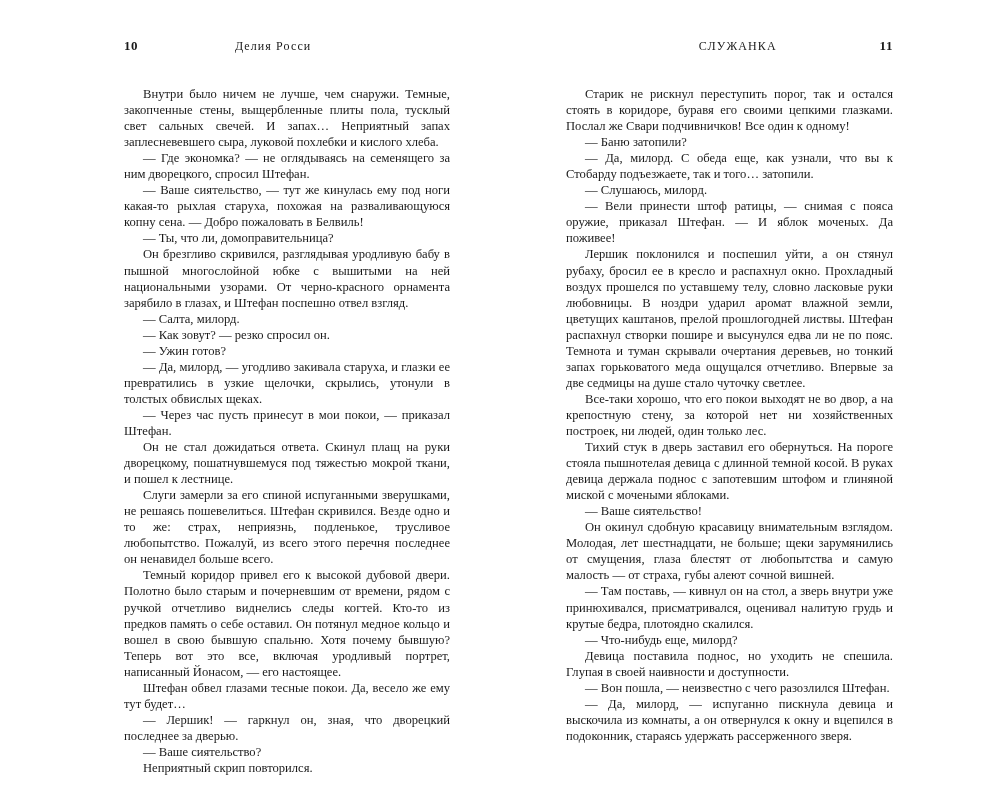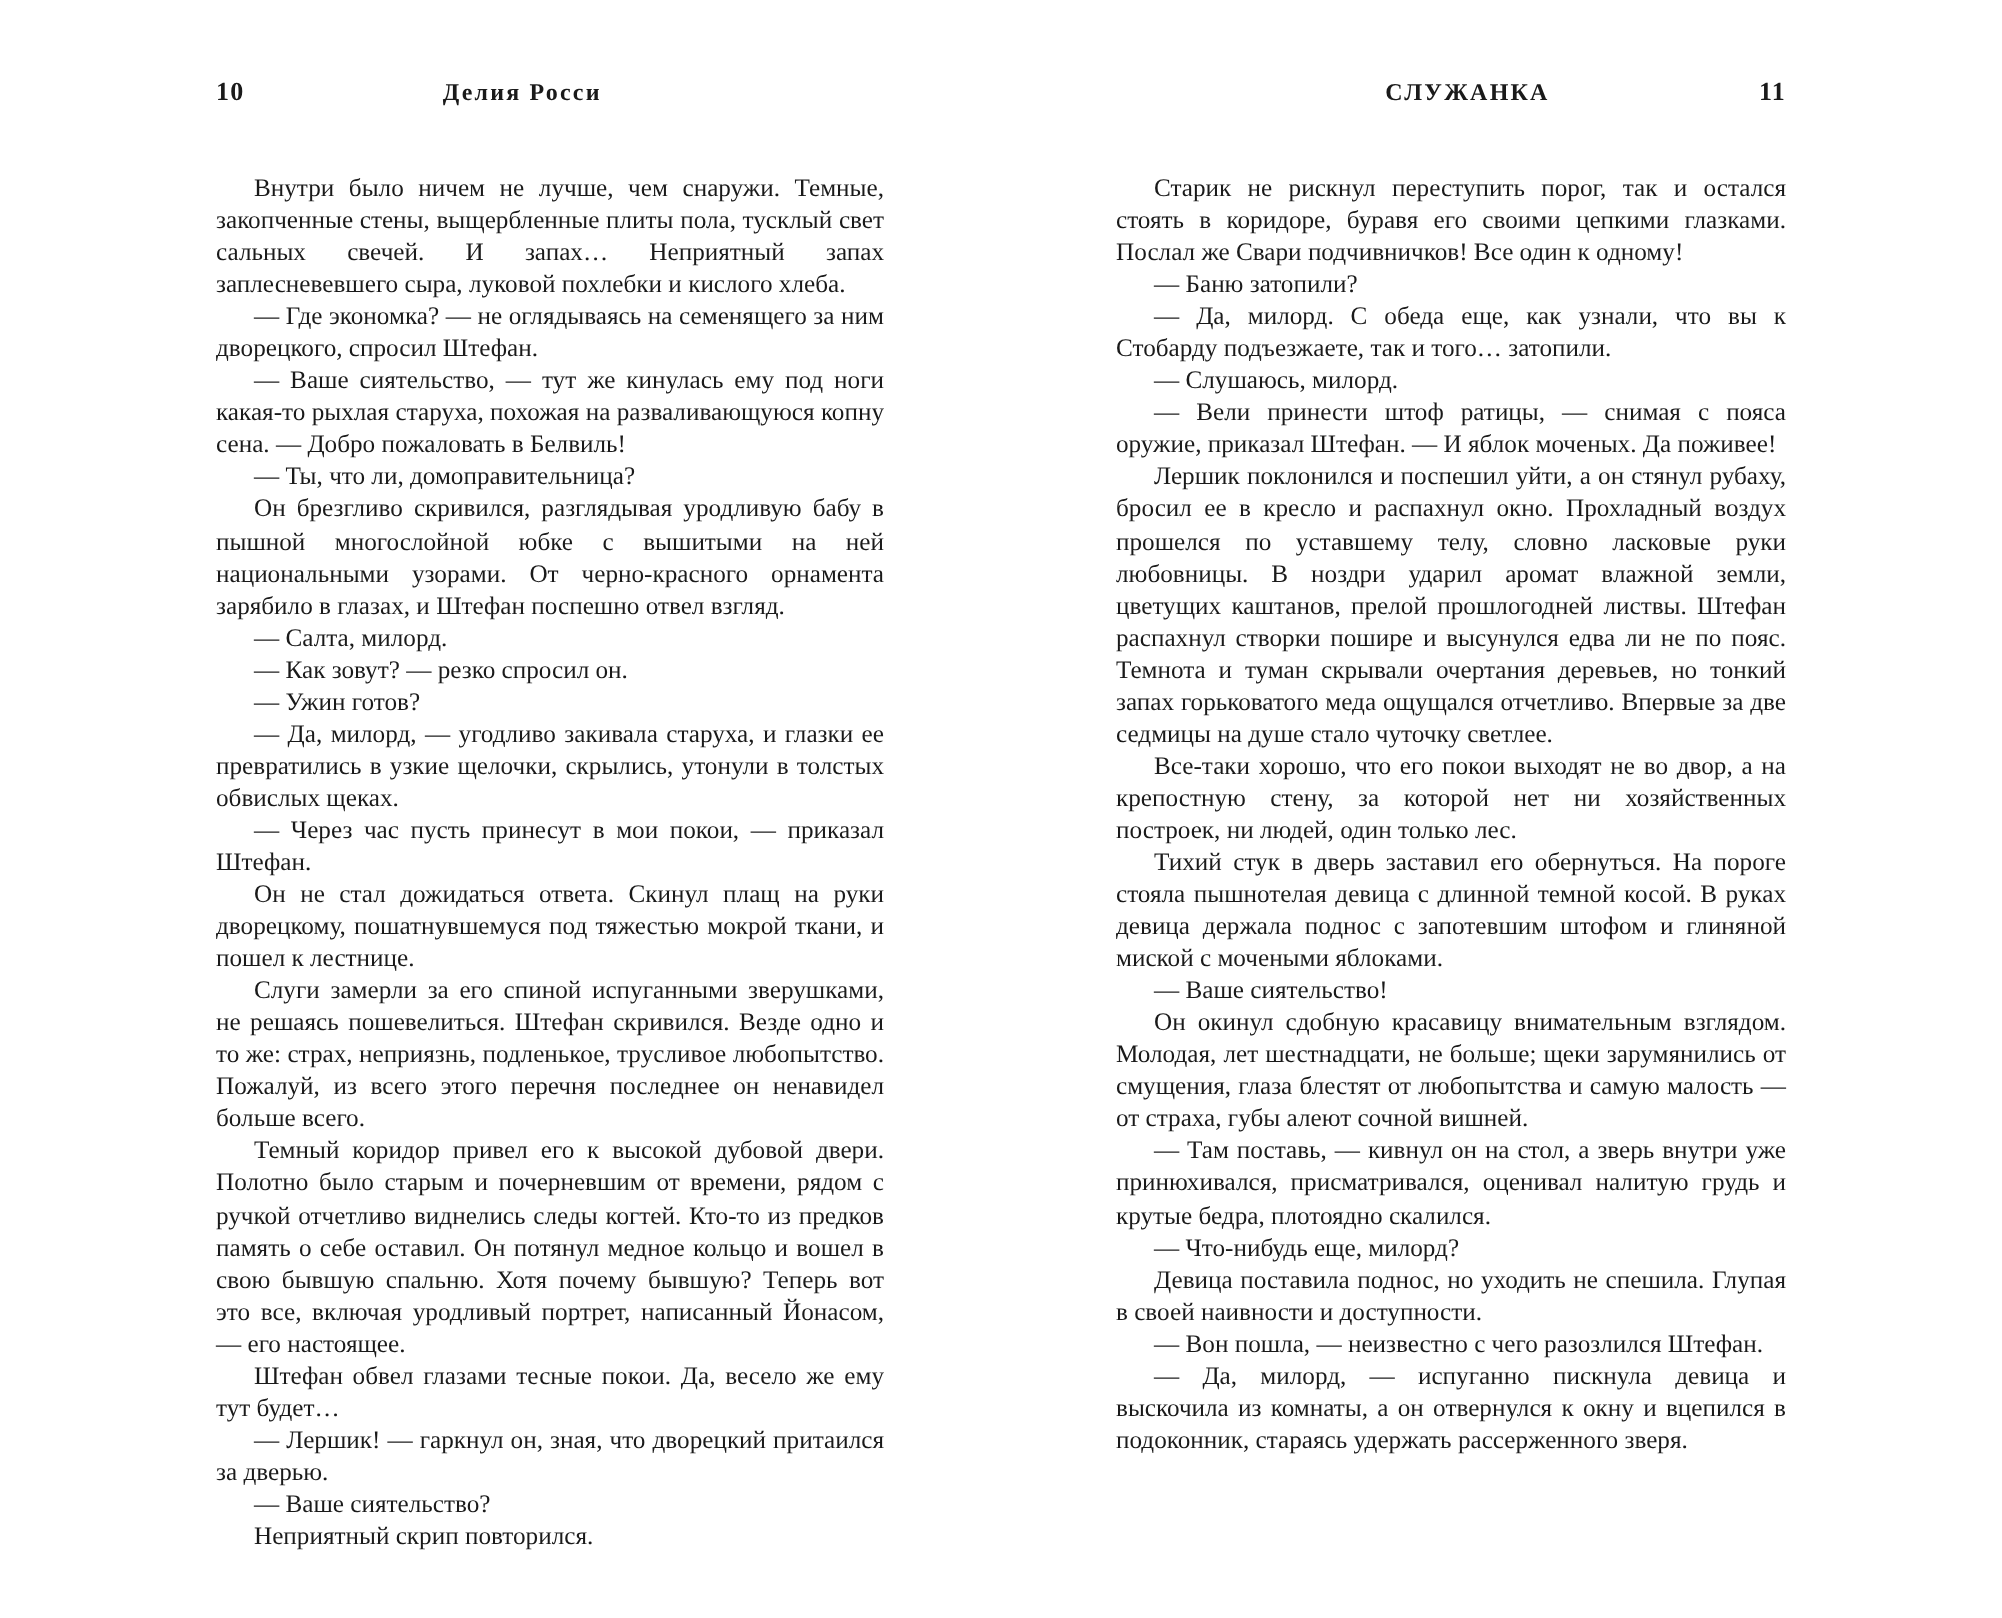--- a/index.html
+++ b/index.html
@@ -13,21 +13,21 @@
     font-family: "Liberation Serif", serif;
     color: #1a1a1a;
     overflow: hidden;
   }
   .spread {
     position: relative;
     width: 1001px;
     height: 682px;
     display: flex;
     box-sizing: border-box;
-    padding: 38px 0 0 0;
+    padding: 38px 0 0 16px;
     justify-content: space-between;
   }
   .page {
     position: relative;
     box-sizing: border-box;
     height: 100%;
   }
   .page-left {
     width: 500px;
     padding: 0 58px 0 108px;
@@ -44,21 +44,21 @@
     font-size: 12.5px;
     letter-spacing: 0.6px;
   }
   .running-head .folio {
     font-weight: 700;
     font-size: 13px;
   }
   .running-head .title {
     flex: 1;
     text-align: center;
-    font-weight: 700;
+    font-weight: 400;
     font-size: 12px;
     letter-spacing: 1.1px;
   }
   .rh-left .folio { order: 0; }
   .rh-left .title { order: 1; padding-right: 42px; }
   .rh-right .title { order: 0; padding-left: 30px; }
   .rh-right .folio { order: 1; }
 
   .body-text {
     margin-top: 14px;
@@ -99,21 +99,21 @@
       <p>Он брезгливо скривился, разглядывая уродливую бабу в пышной многослойной юбке с вышитыми на ней национальными узорами. От черно-красного орнамента зарябило в глазах, и Штефан поспешно отвел взгляд.</p>
       <p>— Салта, милорд.</p>
       <p>— Как зовут? — резко спросил он.</p>
       <p>— Ужин готов?</p>
       <p>— Да, милорд, — угодливо закивала старуха, и глазки ее превратились в узкие щелочки, скрылись, утонули в толстых обвислых щеках.</p>
       <p>— Через час пусть принесут в мои покои, — приказал Штефан.</p>
       <p>Он не стал дожидаться ответа. Скинул плащ на руки дворецкому, пошатнувшемуся под тяжестью мокрой ткани, и пошел к лестнице.</p>
       <p>Слуги замерли за его спиной испуганными зверушками, не решаясь пошевелиться. Штефан скривился. Везде одно и то же: страх, неприязнь, подленькое, трусливое любопытство. Пожалуй, из всего этого перечня последнее он ненавидел больше всего.</p>
       <p>Темный коридор привел его к высокой дубовой двери. Полотно было старым и почерневшим от времени, рядом с ручкой отчетливо виднелись следы когтей. Кто-то из предков память о себе оставил. Он потянул медное кольцо и вошел в свою бывшую спальню. Хотя почему бывшую? Теперь вот это все, включая уродливый портрет, написанный Йонасом, — его настоящее.</p>
       <p>Штефан обвел глазами тесные покои. Да, весело же ему тут будет…</p>
-      <p>— Лершик! — гаркнул он, зная, что дворецкий притаился за дверью.</p>
+      <p>— Лершик! — гаркнул он, зная, что дворецкий последнее за дверью.</p>
       <p>— Ваше сиятельство?</p>
       <p>Неприятный скрип повторился.</p>
     </div>
   </div>
 
   <div class="gutter"></div>
 
   <div class="page page-right">
     <div class="running-head rh-right">
       <span class="title">СЛУЖАНКА</span>

